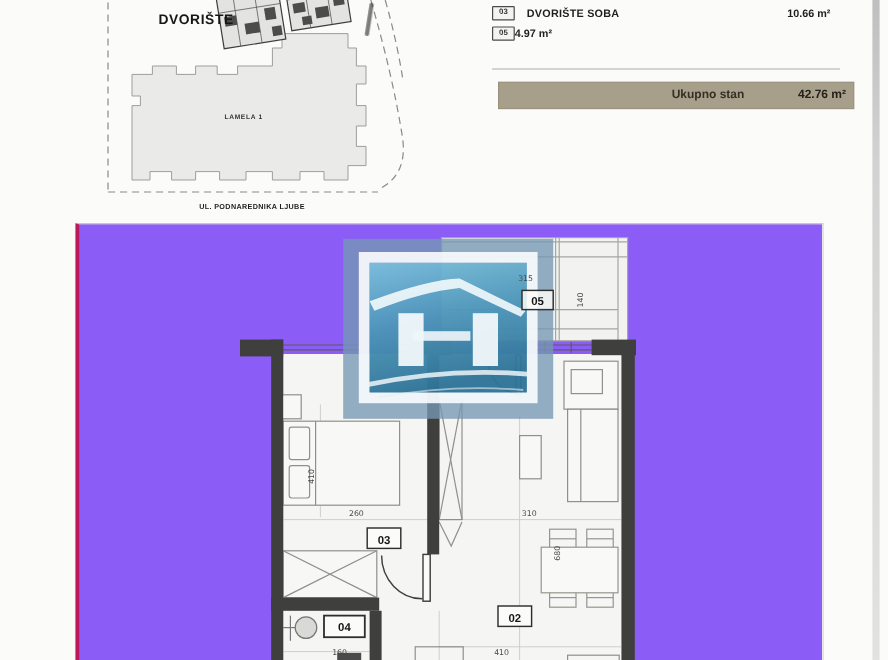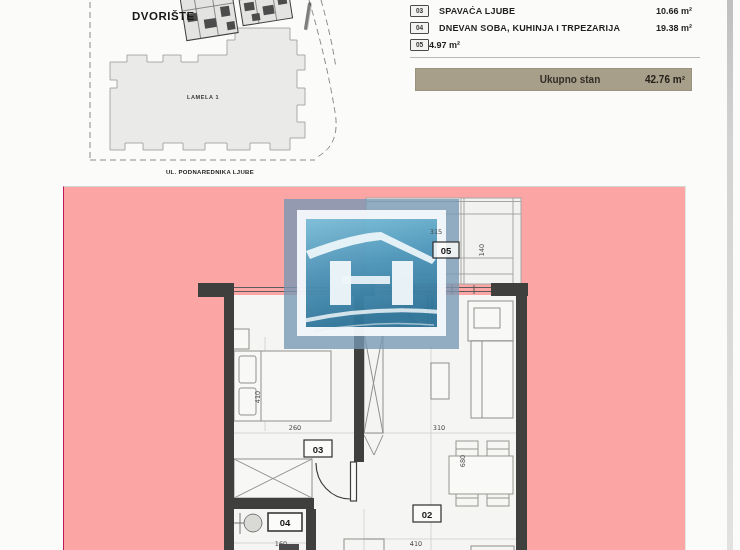--- a/index.html
+++ b/index.html
@@ -22,29 +22,30 @@
     font-size:6.5px;font-weight:700;color:#333;display:flex;align-items:center;justify-content:center;
     border-radius:1px;flex:0 0 auto;
   }
   .at-name{flex:1;margin-left:10px;font-size:9px;font-weight:700;color:#1f1f1f;letter-spacing:.2px;white-space:nowrap;overflow:hidden;}
   .at-area{font-size:9px;font-weight:700;color:#1f1f1f;flex:0 0 auto;}
   .at-sep{position:absolute;left:0px;top:55px;width:290px;height:1px;background:#b9b8b4;}
   .total-bar{
     position:absolute;left:5px;top:66px;width:277px;height:23px;
     background:#a89f8a;display:flex;align-items:center;
     box-shadow:0 0 0 1px #9a9180 inset;
+    padding-left:20px;
   }
   .total-spacer{width:80px;}
   .total-label{flex:1;text-align:center;font-size:10px;font-weight:700;color:#332e26;}
   .total-area{padding-right:7px;font-size:10px;font-weight:700;color:#24201a;}
   
   .plan-panel{
     left:63px;top:186px;width:623px;height:364px;
-    background:#fca5a5;
-    border-top:1px solid #d5d5d2;border-left:1px solid #be185d;border-right:1px solid #e4e4e1;
+    background:#8b5cf6;
+    border-top:1px solid #d5d5d2;border-left:3px solid #be185d;border-right:1px solid #e4e4e1;
     box-sizing:border-box;
     text-align:right;
   }
   svg text{font-family:"DejaVu Sans", sans-serif;}
   .room-label{font-family:"Liberation Sans",sans-serif;font-size:9.5px;font-weight:700;fill:#161616;}
   .dim{font-size:6.5px;fill:#4a4a4a;}
 </style>
 </head>
 <body>
 
@@ -87,27 +88,22 @@
   <text x="112" y="99" font-size="5.5" font-weight="700" fill="#333" letter-spacing="0.6" style="font-family:'Liberation Sans',sans-serif">LAMELA 1</text>
 
   <rect x="231" y="2" width="3.5" height="28" rx="1.5" fill="#3a3a3a" opacity="0.65" transform="rotate(9 232 16)" style="filter:blur(0.6px)"></rect>
 
   <text x="135" y="174" font-size="6" font-weight="700" fill="#1d1d1d" text-anchor="middle" letter-spacing="0.3" style="font-family:'Liberation Sans',sans-serif">UL. PODNAREDNIKA LJUBE</text>
 </svg>
 
 <div class="abs area-table">
   <div class="at-row">
     <span class="num-box">03</span>
-    <span class="at-name">SPAVAĆA LJUBE</span>
+    <span class="at-name">DVORIŠTE SOBA</span>
     <span class="at-area">10.66 m²</span>
-  </div>
-  <div class="at-row">
-    <span class="num-box">04</span>
-    <span class="at-name">DNEVAN SOBA, KUHINJA I TRPEZARIJA</span>
-    <span class="at-area">19.38 m²</span>
   </div>
   <div class="at-row">
     <span class="num-box">05</span>
     <span class="at-area">4.97 m²</span>
   </div>
   <div class="at-sep"></div>
   <div class="total-bar">
     <span class="total-spacer"></span>
     <span class="total-label">Ukupno stan</span>
     <span class="total-area">42.76 m²</span>

